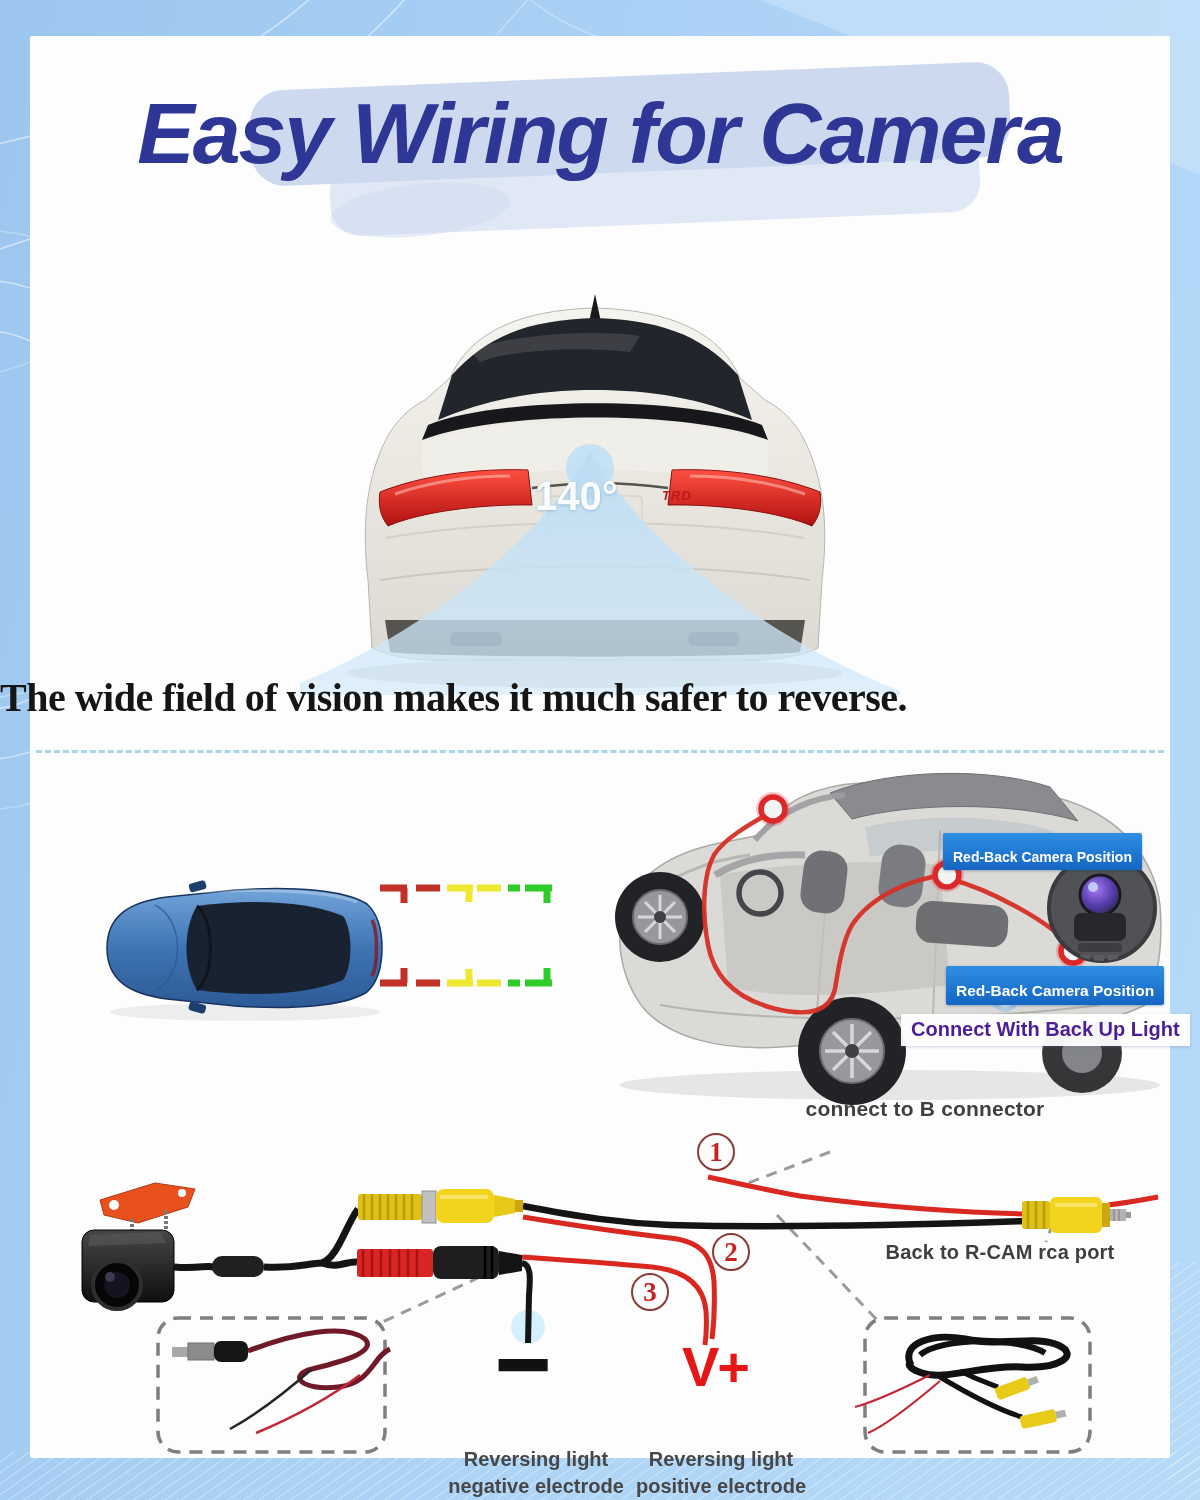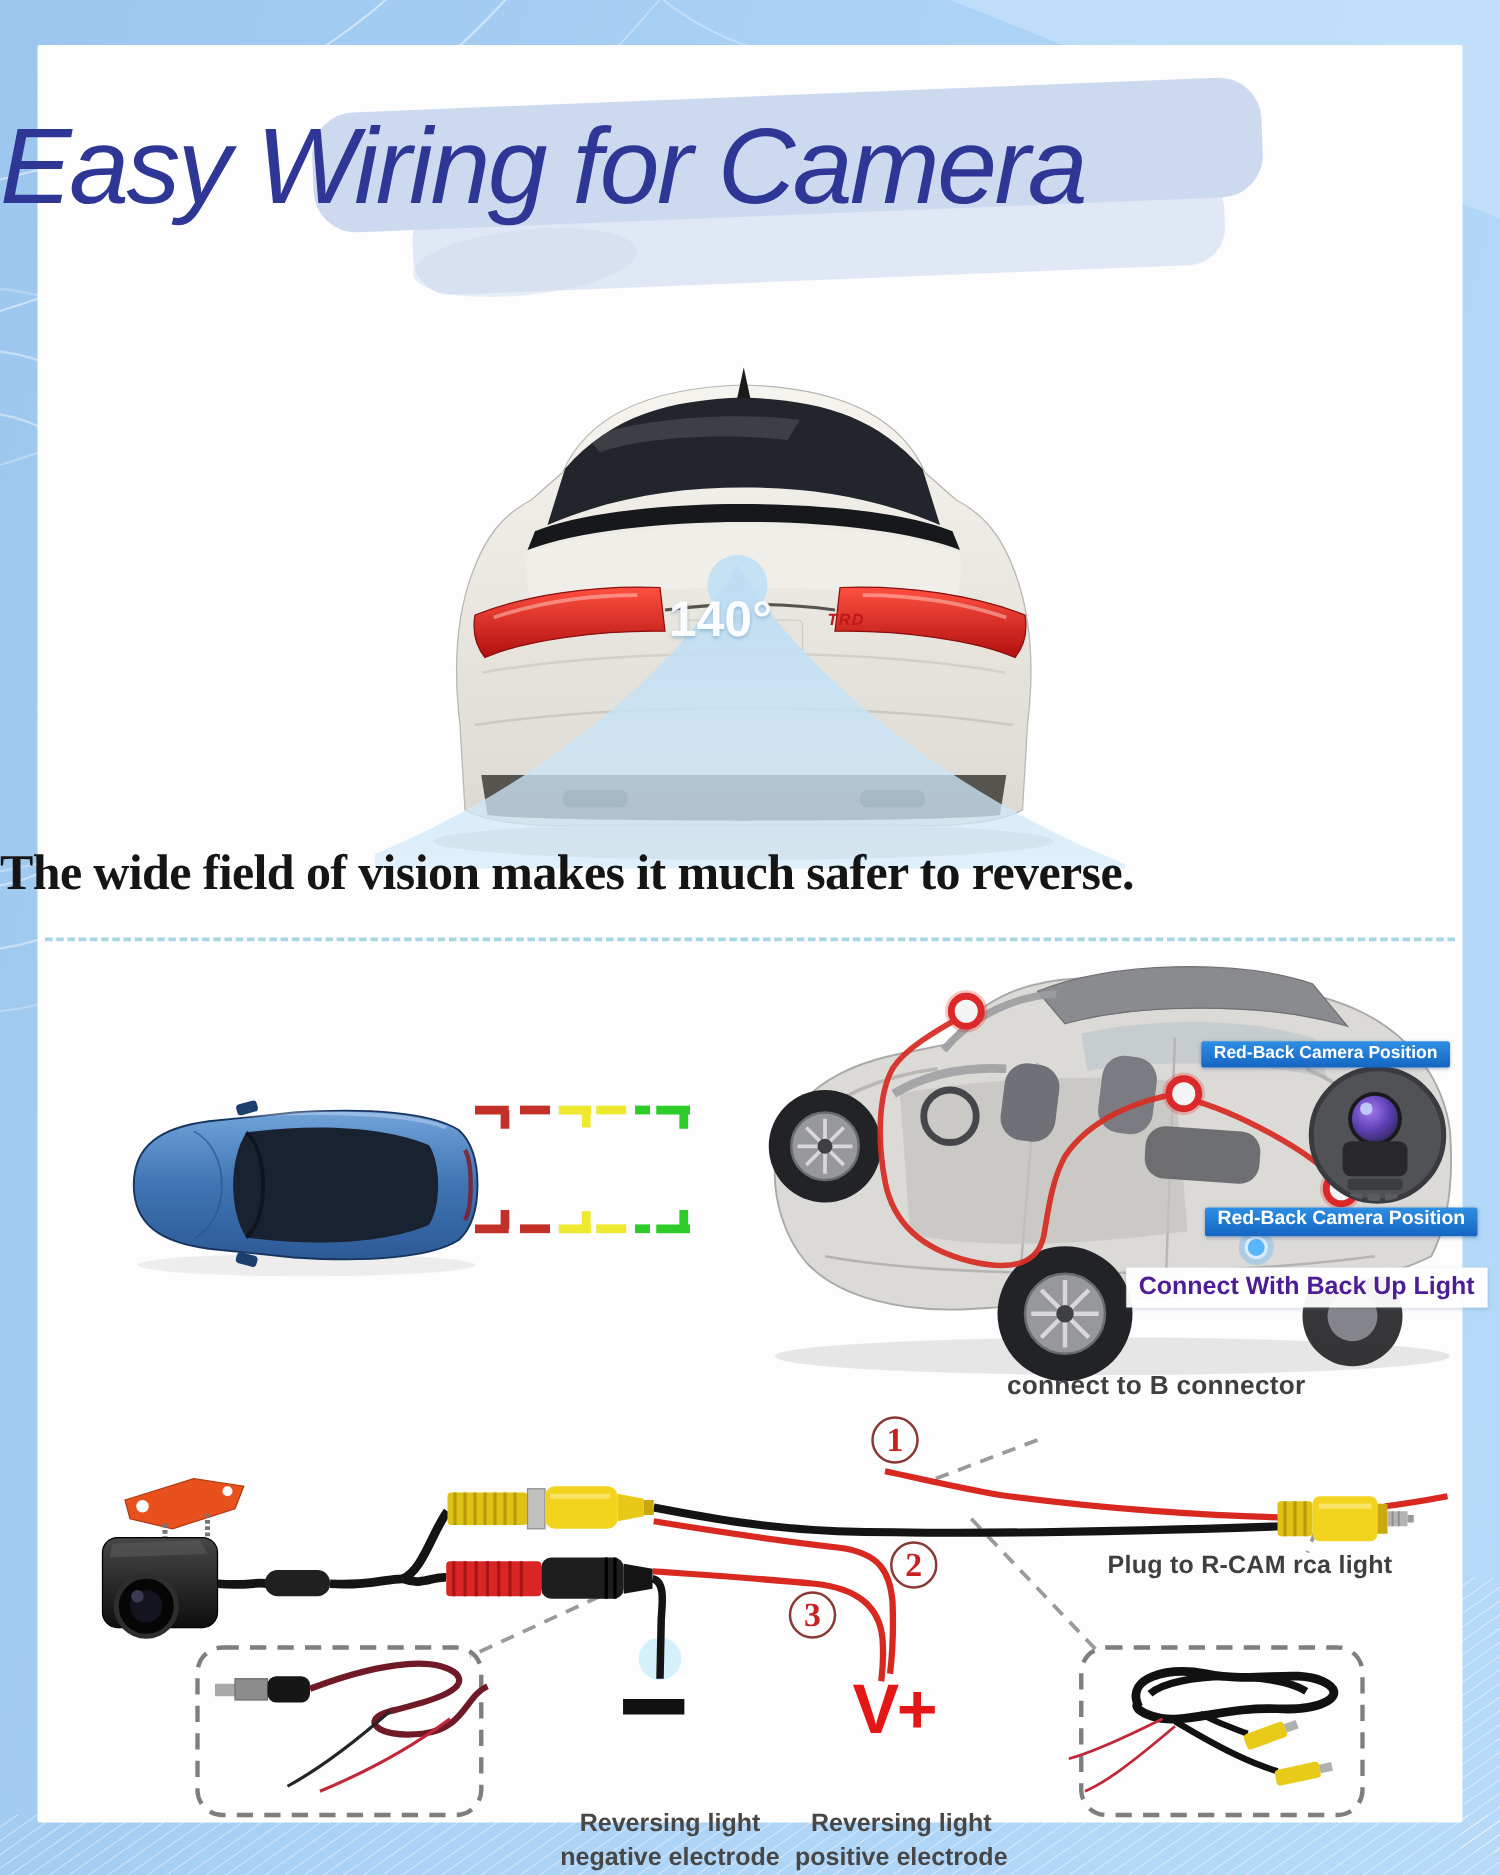--- a/index.html
+++ b/index.html
@@ -11,22 +11,22 @@
   }
   .abs { position:absolute; }
   #bg-decor { left:0; top:0; z-index:0; }
   .panel {
     left:30px; top:36px; width:1140px; height:1422px;
     background:#fdfdfe; border-radius:2px; z-index:1;
   }
   
   #brush-svg { left:0; top:0; z-index:2; }
   .page-title {
-    left:0; top:84px; width:1200px; text-align:left; z-index:3;
-    font-size:86px; font-weight:normal; font-style:italic;
+    left:0; top:84px; width:1200px; text-align:center; z-index:3;
+    font-size:86px; font-weight:bold; font-style:italic;
     letter-spacing:-2px; color:#2f3796; white-space:nowrap;
   }
   
   #hero-svg { left:300px; top:280px; z-index:2; }
   .fov-label {
     left:535px; top:474px; width:130px; text-align:left; z-index:4;
     font-size:40px; font-weight:bold; color:rgba(255,255,255,.95);
     text-shadow:0 1px 3px rgba(110,160,195,.6);
   }
   .trd-badge {
@@ -40,23 +40,22 @@
   }
   .divider {
     left:36px; top:750px; width:1128px; height:0; z-index:3;
     border-top:3px dashed #a6d8e4;
   }
   
   #mid-svg { left:60px; top:755px; z-index:2; }
   .blue-tag {
     position:absolute; z-index:4; color:#fff; font-weight:bold;
     background:linear-gradient(180deg,#2e8fe4,#1565c2);
-    padding:0 10px 5px; border-radius:2px; white-space:nowrap;
+    padding:16px 10px 5px; border-radius:2px; white-space:nowrap;
     box-shadow:0 1px 3px rgba(20,60,110,.35);
-    margin-left:18px;
   }
   #camera-pos-top { left:943px; top:833px; font-size:14px; }
   #camera-pos-rear { left:946px; top:966px; font-size:15.5px; }
   .white-tag {
     left:901px; top:1014px; z-index:4; color:#4c1d95; font-weight:bold;
     font-size:20px; background:rgba(255,255,255,.95);
     padding:4px 10px 5px; white-space:nowrap;
     box-shadow:0 1px 3px rgba(90,120,160,.3);
   }
   
@@ -412,21 +411,21 @@
       <rect x="996" y="329" width="10" height="7" fill="#b0b0b0"></rect>
     </g>
     <path d="M870,290 C830,310 810,318 795,322" stroke="#c02838" stroke-width="2.2" fill="none"></path>
     <path d="M880,296 C840,330 822,342 808,348" stroke="#c02838" stroke-width="2.2" fill="none"></path>
   </g>
 </svg>
 
 <div class="abs note-text" id="b-connector-note">
   <span class="tag-line">connect to B connector</span>
 </div>
-<div class="abs note-text" id="plug-note">Plug to R-CAM rca light</div>
+<div class="abs note-text" id="plug-note">Back to R-CAM rca port</div>
 
 <div class="abs step-circle" id="step-1">1</div>
 <div class="abs step-circle" id="step-2">2</div>
 <div class="abs step-circle" id="step-3">3</div>
 
 <span class="abs minus-symbol">−</span>
 <span class="abs vplus-symbol">V+</span>
 
 <div class="abs electrode-label" id="neg-label">
   <span class="tag-line">Reversing light</span>

